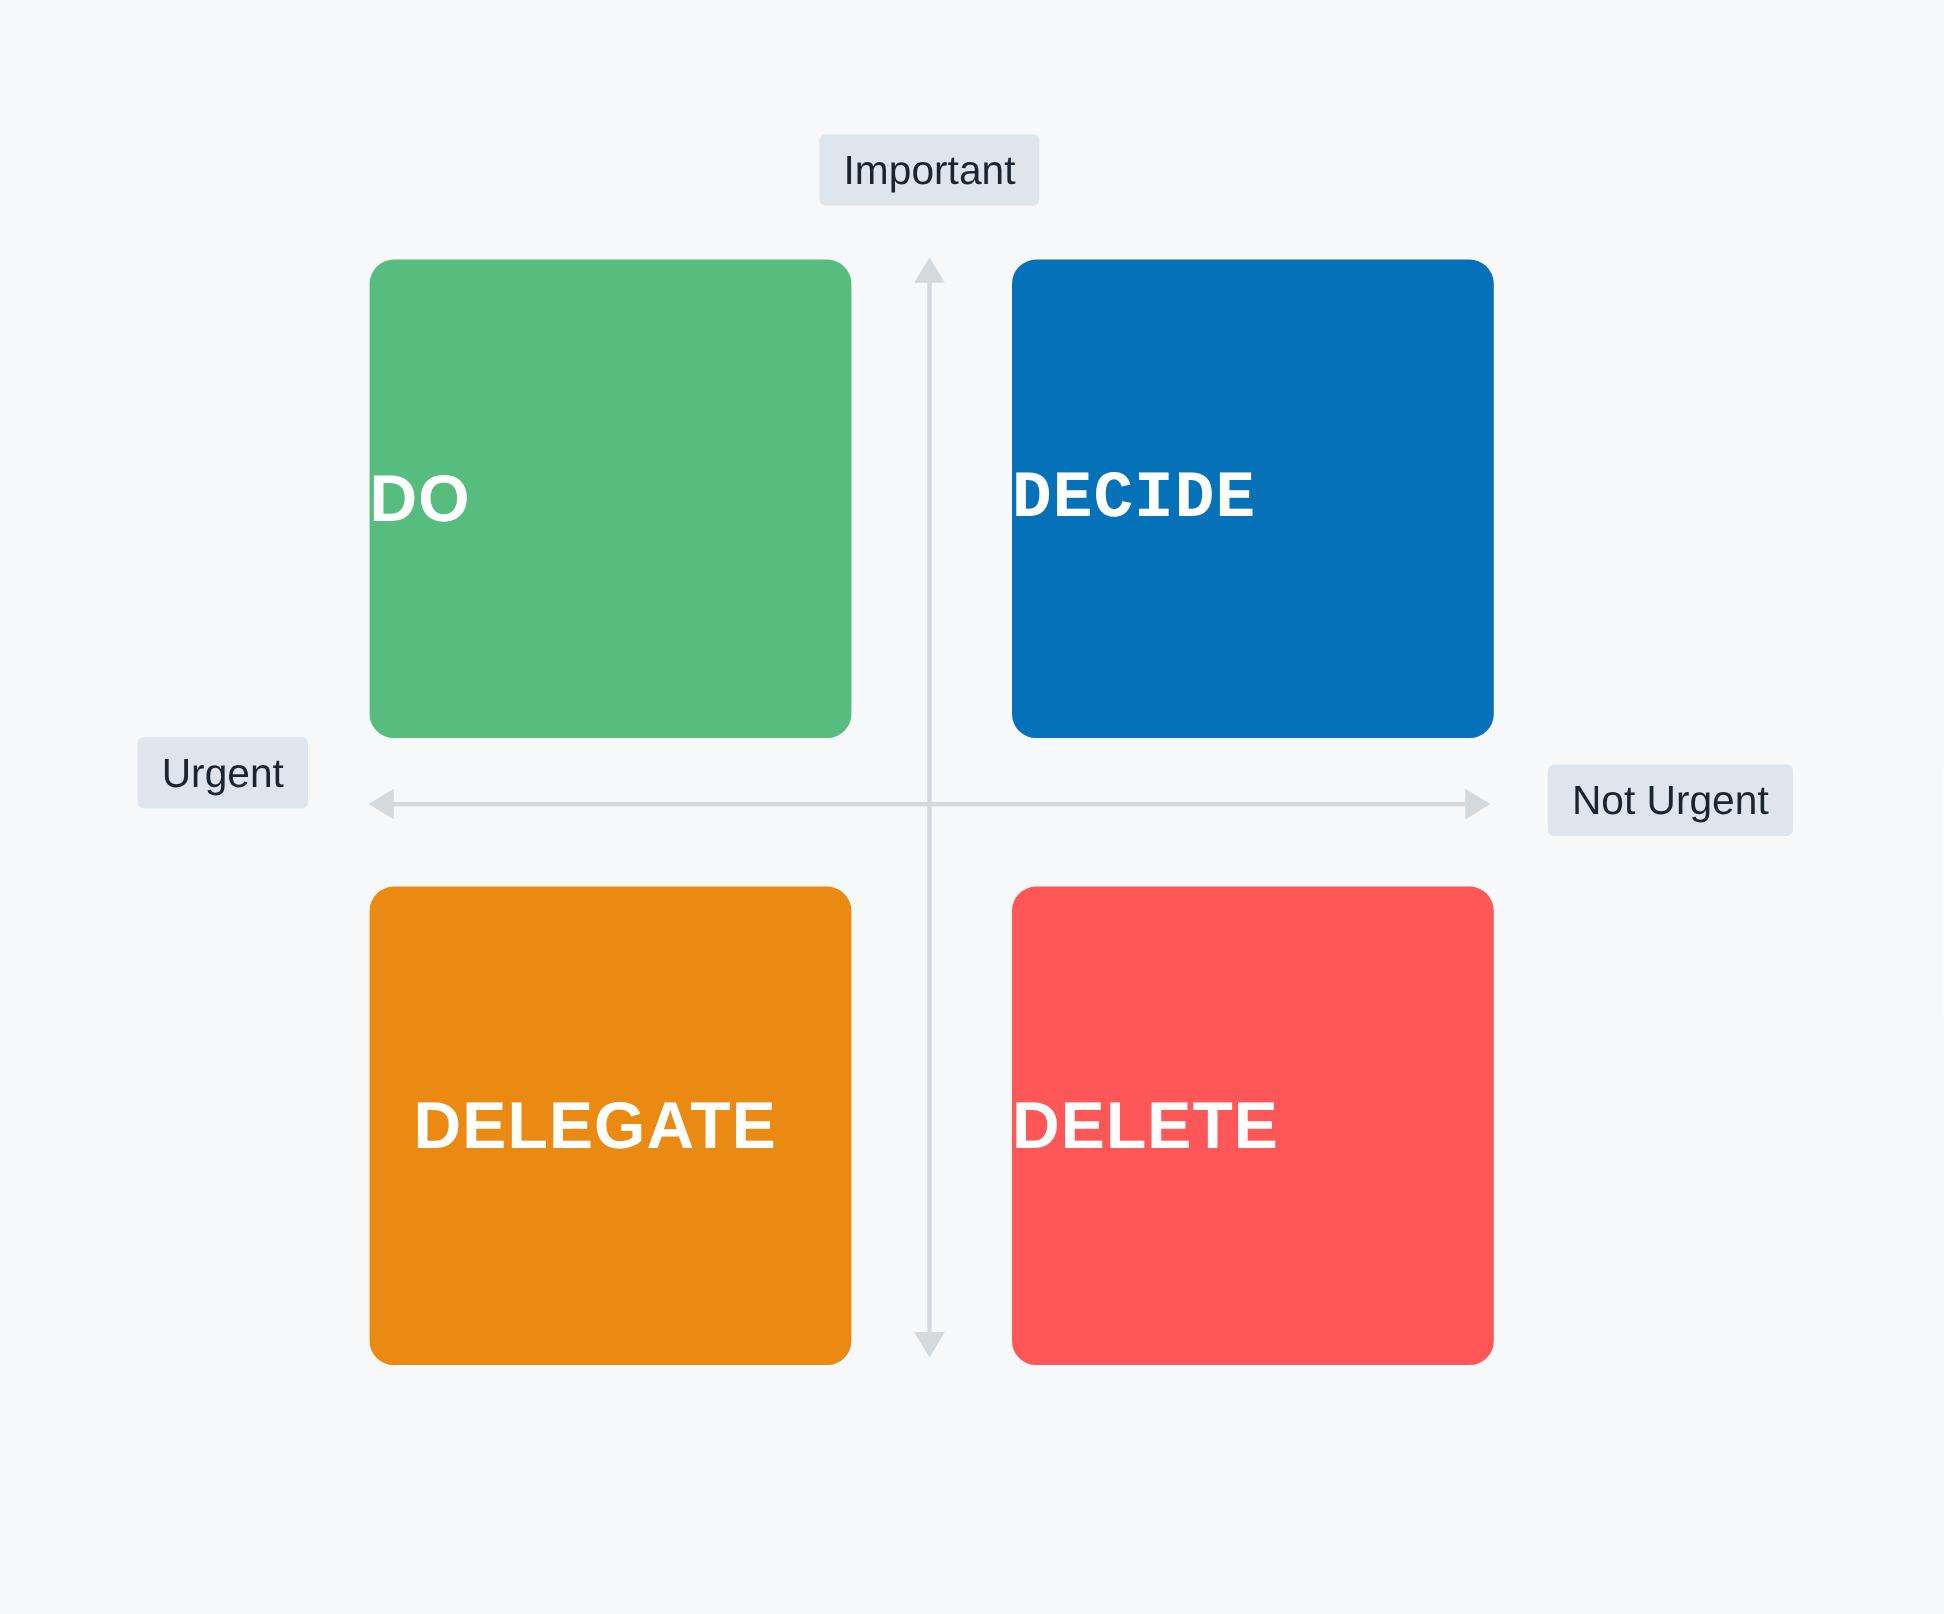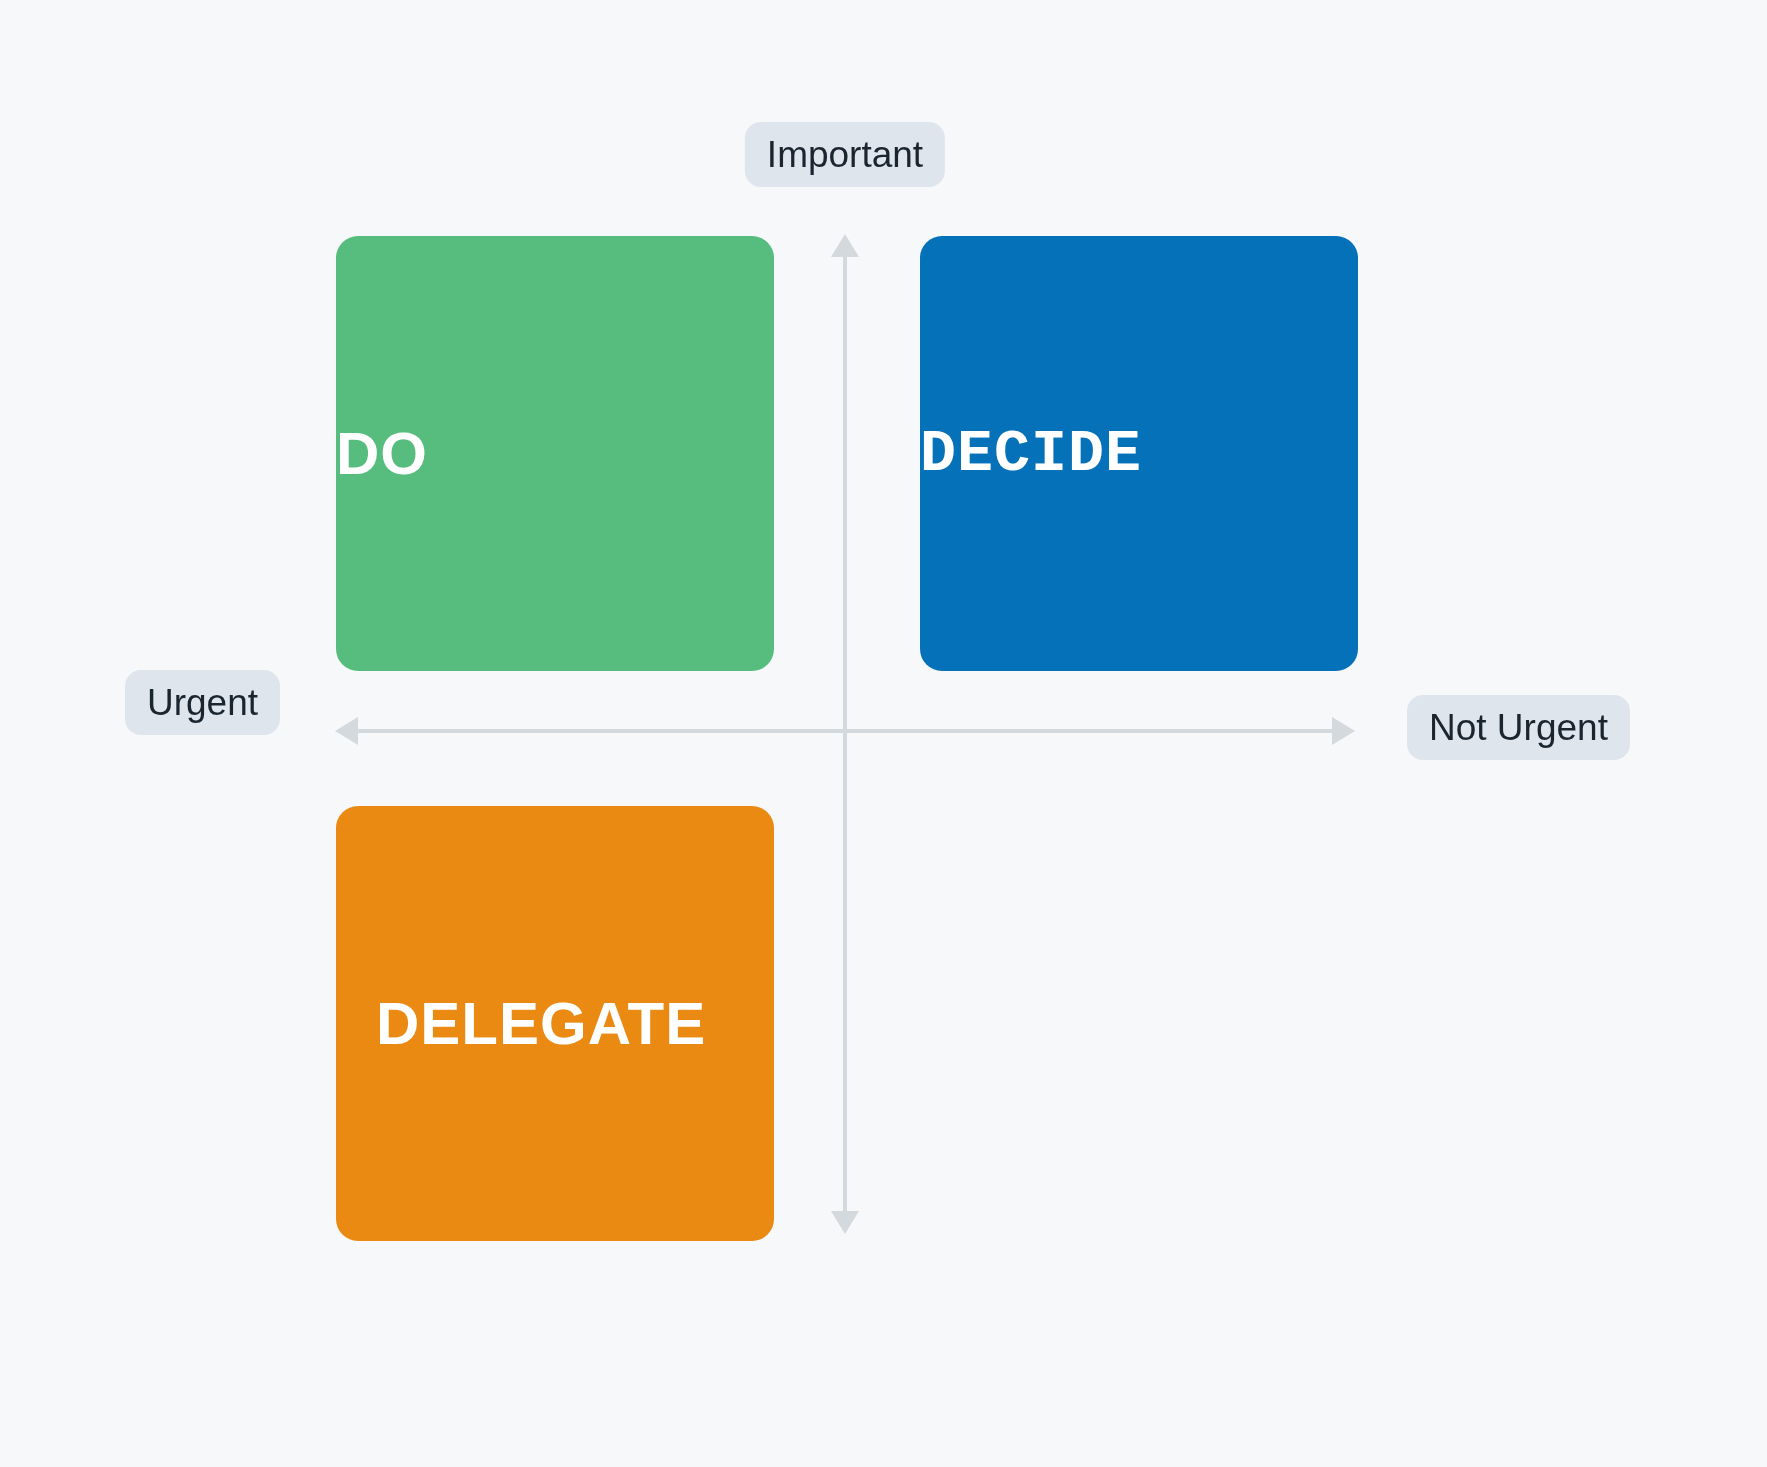--- a/index.html
+++ b/index.html
@@ -69,21 +69,21 @@
   }
 
   
   .axis-label {
     position: absolute;
     background: var(--label-bg, #DEE5EC);
     color: var(--label-text, #1B2530);
     font-size: 37px;
     line-height: 1;
     padding: 14px 22px;
-    border-radius: 16px;
+    border-radius: 6px;
     white-space: nowrap;
   }
   .al-top    { left: 845px; top: 122px; transform: translateX(-50%); }
   .al-bottom { left: 845px; top: 1286px; transform: translateX(-50%); }
   .al-left   { left: 125px; top: 670px; }
   .al-right  { left: 1407px; top: 695px; }
 </style>
 </head>
 <body>
 
@@ -101,18 +101,21 @@
   </div>
 
   <div class="quadrant q-decide" style="background: rgb(5, 113, 184); font-family: Liberation Mono, monospace;">
     <span class="q-label">DECIDE</span>
   </div>
 
   <div class="quadrant q-delegate" style="background: rgb(234, 138, 18);">
     <span class="q-label">DELEGATE</span>
   </div>
 
+  <div class="quadrant q-delete" style="background: rgb(255, 87, 87);">
+    <span class="q-label">DELETE</span>
+  </div>
 
   <div class="axis-label al-top">Important</div>
   <div class="axis-label al-left">Urgent</div>
   <div class="axis-label al-right">Not Urgent</div>
 
 </div>
 
 </body></html>

